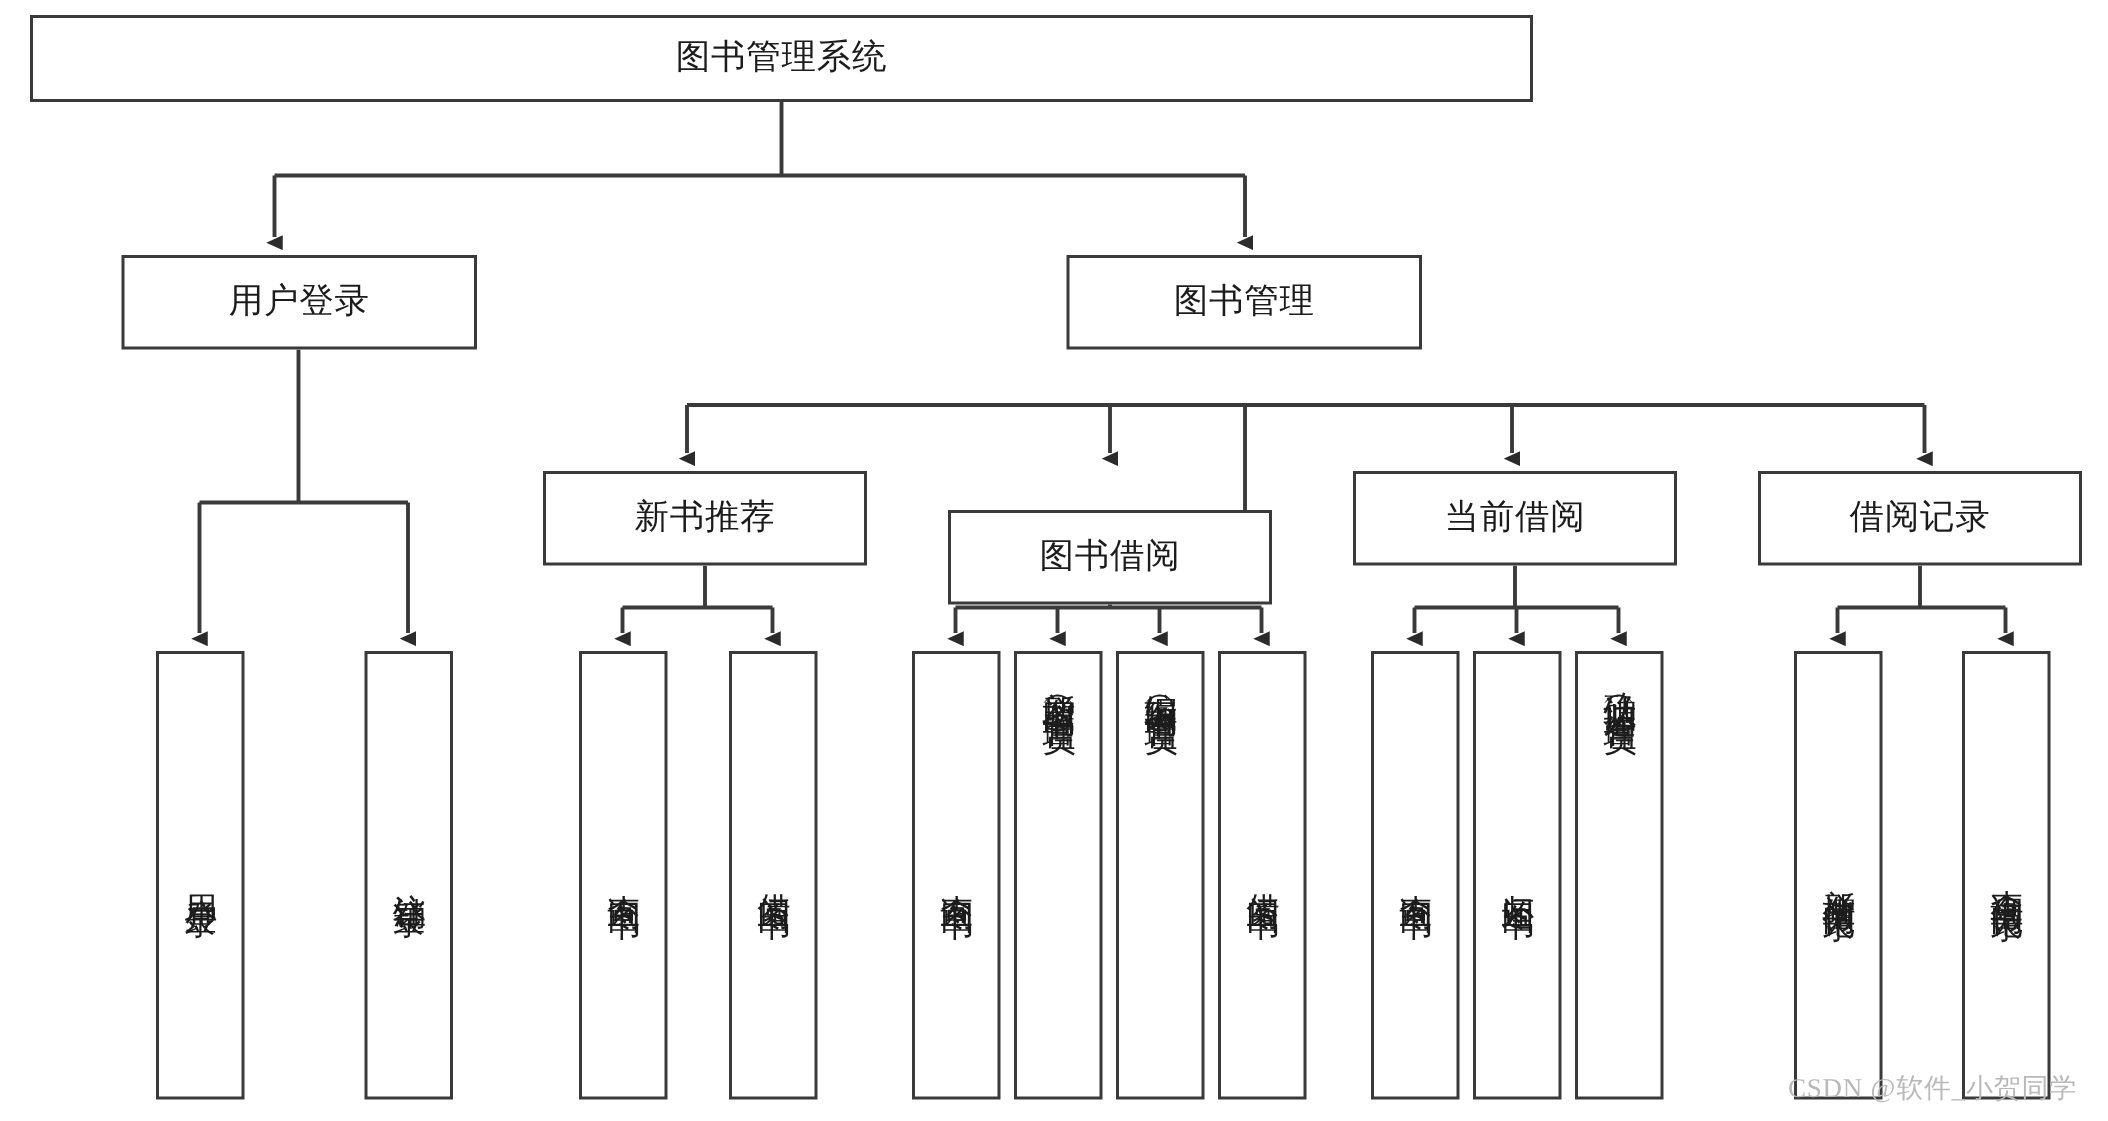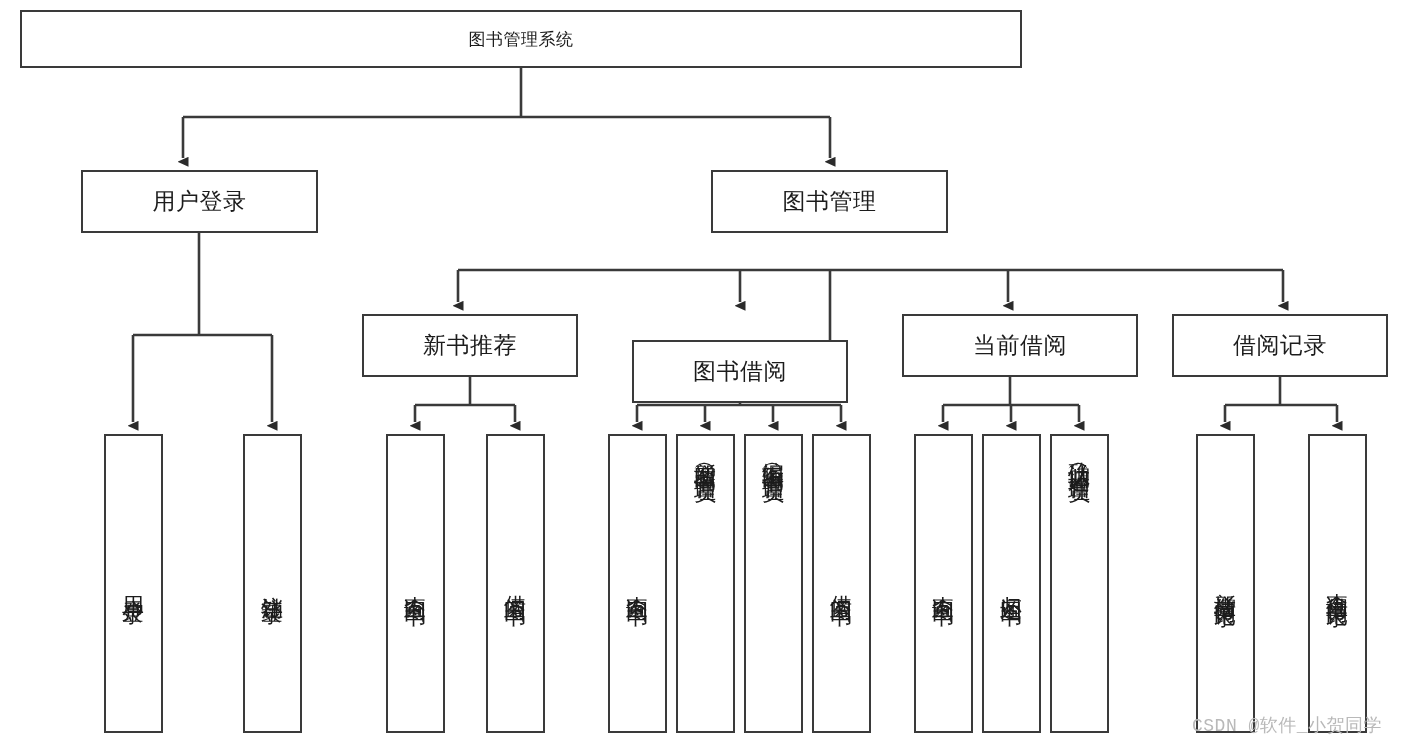--- a/index.html
+++ b/index.html
@@ -41,21 +41,21 @@
     text-align: center;
     line-height: 1.18;
     white-space: nowrap;
   }
   
   .node.horiz .label {
     font-size: 23px;
     letter-spacing: 0.5px;
   }
   .node.root .label {
-    font-size: 17px;
+    font-size: 23px;
   }
   
   .node.vert {
     align-items: flex-start;
     justify-content: center;
     padding-top: 8px;
   }
   .node.vert .label {
     writing-mode: vertical-rl;
     text-orientation: upright;
@@ -69,21 +69,21 @@
     padding-top: 0;
   }
   .watermark {
     position: absolute;
     left: 1192px;
     top: 713px;
     font-size: 18px;
     color: #b9b9b9;
     white-space: nowrap;
     letter-spacing: 0.5px;
-    font-family: Liberation Mono, monospace;
+    font-family: Liberation Serif, serif;
   }
 </style>
 </head>
 <body>
 
 <div id="diagram-root">
 
   <svg class="edges" viewBox="0 0 1405 747" xmlns="http://www.w3.org/2000/svg">
     <defs>
       <marker id="arrow" markerWidth="10" markerHeight="11" refX="1.2" refY="5.5" orient="auto" markerUnits="userSpaceOnUse">
@@ -144,21 +144,21 @@
   <div class="node horiz" style="left:362px; top:314px; width:216px; height:63px;">
     <span class="label">新书推荐</span>
   </div>
 
   <div class="node horiz" style="left:711px; top:170px; width:237px; height:63px;">
     <span class="label">图书管理</span>
   </div>
   <div class="node horiz" style="left:632px; top:314px; width:216px; height:63px;margin-top:26px;">
     <span class="label">图书借阅</span>
   </div>
-  <div class="node horiz" style="left:902px; top:314px; width:236px; height:63px;">
+  <div class="node horiz" style="left:902px; top:314px; width:216px; height:63px;">
     <span class="label">当前借阅</span>
   </div>
   <div class="node horiz" style="left:1172px; top:314px; width:216px; height:63px;">
     <span class="label">借阅记录</span>
   </div>
 
   <div class="node vert short" style="left:104px; top:434px; width:59px; height:299px;">
     <span class="label">用户登录</span>
   </div>
   <div class="node vert short" style="left:243px; top:434px; width:59px; height:299px;">

